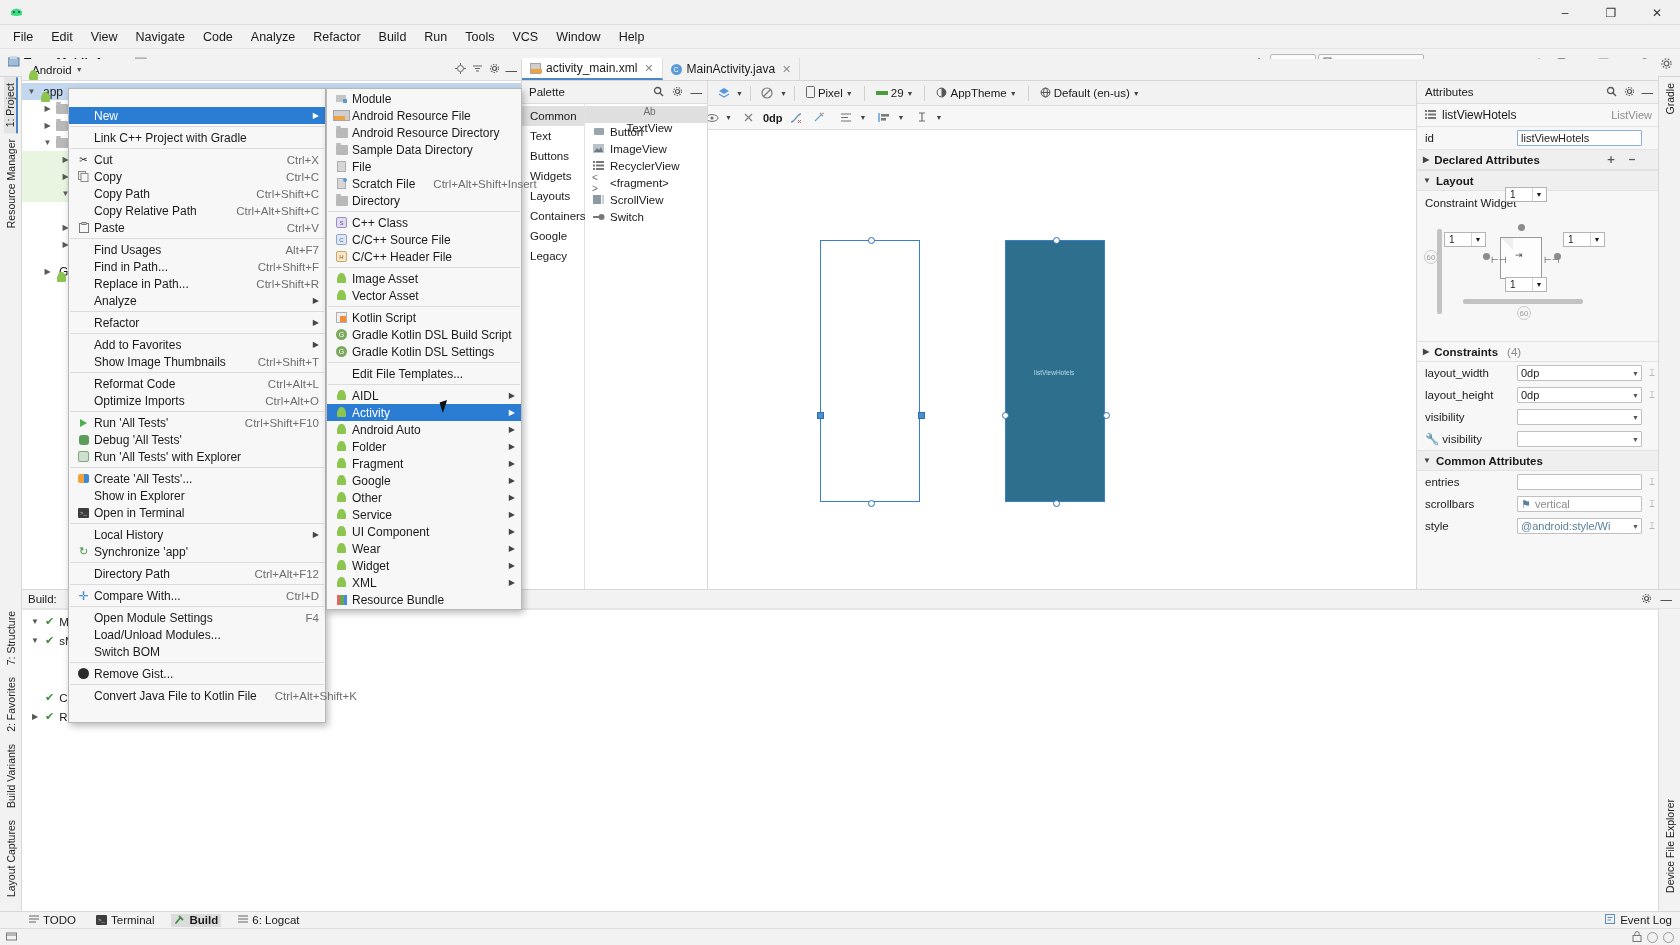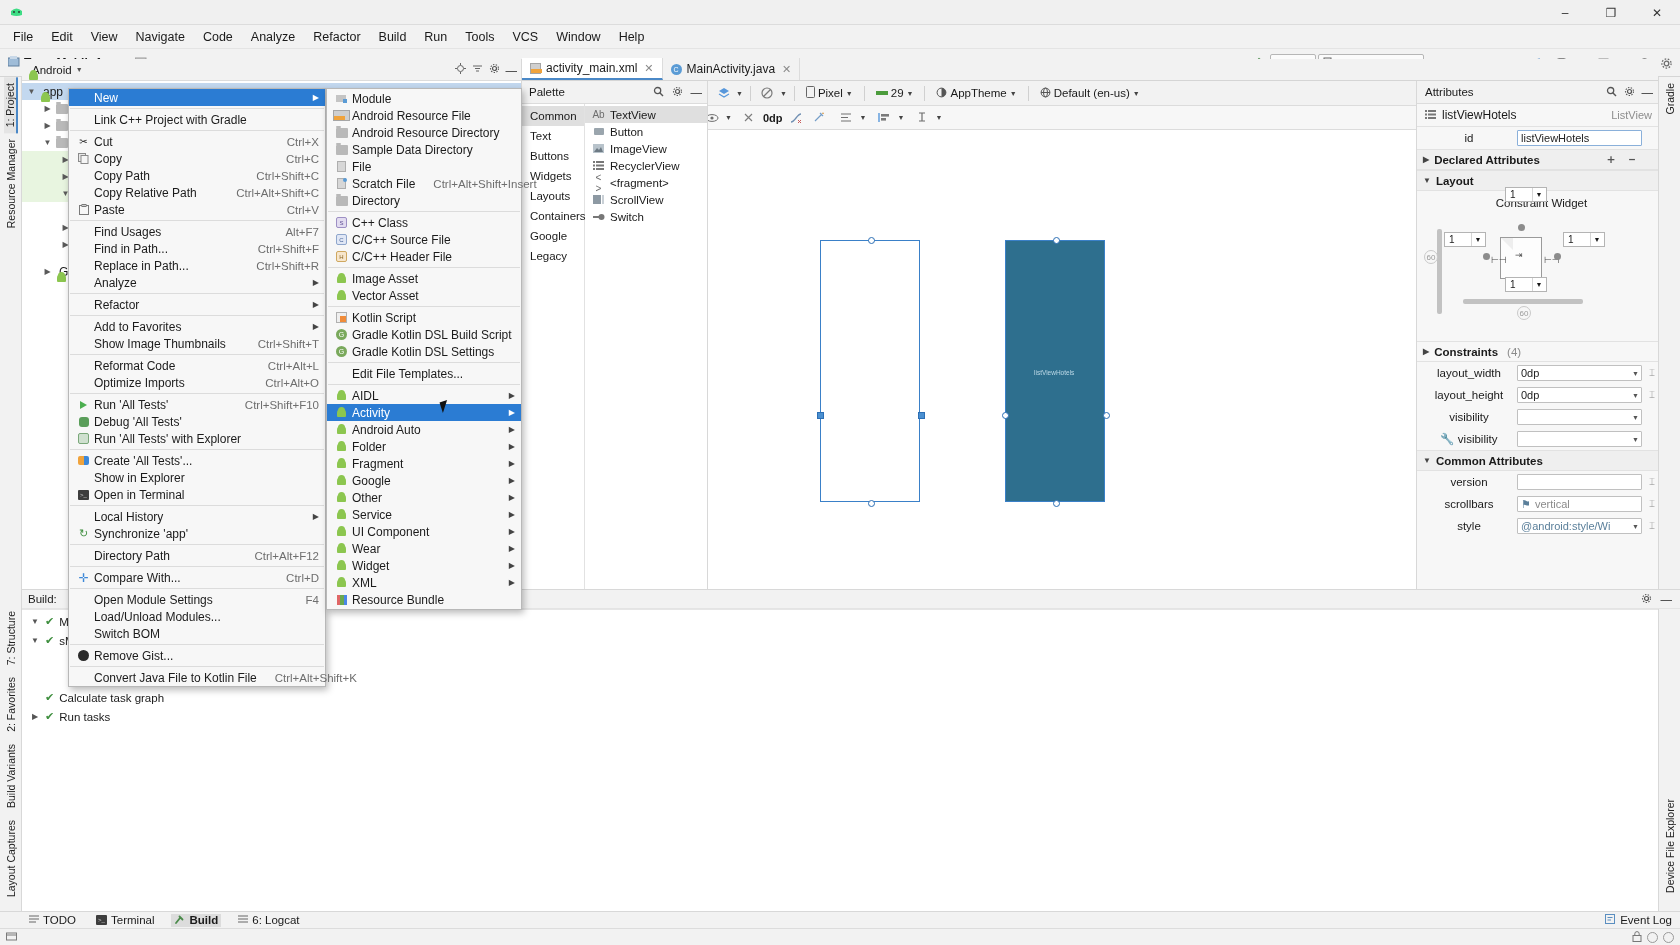--- a/index.html
+++ b/index.html
@@ -72,21 +72,21 @@
   .tree{ font-size:12px; padding-top:2px; }
   .tnode{ display:flex; align-items:center; height:17px; padding-left:4px; gap:3px; white-space:nowrap;}
   .tnode .arw{ width:11px; text-align:center; font-size:8px; color:#5a5a5a;}
   .tnode.sel{ background:#c3d8ef; }
   .tnode.grn{ background:#e8f5e0; }
 
   
   .ctxmenu{
     position:absolute; left:68px; top:88px; width:258px;
     background:#f7f7f7; border:1px solid #b8b8b8;
-    box-shadow:2px 3px 7px rgba(0,0,0,.28); z-index:60; padding:0 0;
+    box-shadow:2px 3px 7px rgba(0,0,0,.28); z-index:60; padding:18px 0;
   }
   .cm-item{
     display:flex; align-items:center; height:17px; font-size:12px;
     padding:0 6px 0 6px; position:relative; color:#1b1b1b; white-space:nowrap;
   }
   .cm-item .cm-ico{ width:17px; display:flex; align-items:center; justify-content:center; flex:0 0 17px;}
   .cm-item .cm-lbl{ margin-left:2px; }
   .cm-item .cm-acc{ margin-left:auto; color:#6e6e6e; font-size:11.5px; padding-left:18px;}
   .cm-item .cm-arr{ margin-left:auto; font-size:8px; color:#444; }
   .cm-item.sel{ background:#2b7cd3; color:#fff; }
@@ -118,21 +118,21 @@
   .i-kts:after{content:'';position:absolute;right:0;bottom:0;width:6px;height:6px;background:#f08c3a;}
   .i-gcircle{ width:11px;height:11px;border-radius:50%;background:#7aa95c;color:#fff;font-size:7px;display:flex;align-items:center;justify-content:center;}
   .i-term{ width:11px;height:10px;background:#3d3d3d;border-radius:1px;color:#cfcfcf;font-size:6px;display:flex;align-items:center;justify-content:center;}
   .i-sync{ color:#3f8f3f; font-size:11px; line-height:1; }
   .i-cut{ font-size:10px;}
   .i-cov{ width:11px;height:11px;background:#cfe0cf;border:1px solid #7aa87a;border-radius:2px;}
   .i-createtest{ width:11px;height:9px;background:linear-gradient(90deg,#f0a33c 50%, #3d88d8 50%);border-radius:2px;}
 
   
   .editor{
-    position:absolute; left:522px; right:22px; top:59px; bottom:34px; background:#fff;text-align:center;
+    position:absolute; left:522px; right:22px; top:59px; bottom:34px; background:#fff;
   }
   .tabrow{ height:22px; background:#f2f2f2; display:flex; align-items:flex-end; border-bottom:1px solid #d5d5d5;}
   .etab{ height:22px; display:flex; align-items:center; gap:5px; padding:0 8px; font-size:12px; border-right:1px solid #dcdcdc;}
   .etab.active{ background:#fff; border-bottom:2px solid #4a88c7; }
   .etab .x{ color:#8a8a8a; font-size:11px; margin-left:2px;}
 
   .dtoolbar{
     height:25px; background:#f2f2f2; display:flex; align-items:center; gap:3px;
     border-bottom:1px solid #dcdcdc; padding-left:5px; position:relative;
   }
@@ -151,21 +151,21 @@
     border-right:1px solid #d8d8d8; background:#fff;
   }
   .pal-head{ height:23px; background:#f2f2f2; display:flex; align-items:center; padding-left:7px; font-size:11.5px; border-bottom:1px solid #dcdcdc; position:relative;}
   .pal-head .pr{ position:absolute; right:5px; display:flex; gap:8px; align-items:center;}
   .pal-body{ display:flex; height:calc(100% - 23px);}
   .pal-cats{ width:63px; border-right:1px solid #e2e2e2; padding-top:2px;}
   .pal-cat{ height:20px; display:flex; align-items:center; padding-left:8px; font-size:11.5px;}
   .pal-cat.sel{ background:#dfdfdf; }
   .pal-items{ flex:1; padding-top:2px; }
   .pal-item{ height:17px; display:flex; align-items:center; gap:5px; padding-left:7px; font-size:11.5px;}
-  .pal-item.sel{ background:#dfdfdf; }
+  .pal-item.sel{ background:#dfdfdf;flex-direction:column; }
   .pal-item .pi{ width:13px; display:flex; align-items:center; justify-content:center; color:#6d6d6d; font-size:10px;}
 
   
   .ctree{
     position:absolute; left:0; bottom:0; width:186px; height:252px;
     border-top:1px solid #d8d8d8; border-right:1px solid #d8d8d8; background:#fff;
   }
   .ctree .ch{ height:22px; background:#f2f2f2; display:flex;align-items:center; padding-left:7px; font-size:11.5px; border-bottom:1px solid #dcdcdc; position:relative;}
   .ctree .ch .cr{ position:absolute;right:5px;display:flex;gap:8px;align-items:center;}
   .ct-node{ height:18px; display:flex; align-items:center; gap:5px; font-size:12px; padding-left:6px;}
@@ -880,21 +880,21 @@
             <span class="dd">▼</span>
           </span>
         <span class="attr-tail"></span>
       </div>
 
       <div class="sect">
         <span class="tri">▼</span>
         <span>Common Attributes</span>
       </div>
       <div class="attr-row">
-        <span class="lbl">version</span>
+        <span class="lbl">entries</span>
         <span class="attr-in">
             <span></span>
           </span>
         <span class="attr-tail">⌶</span>
       </div>
       <div class="attr-row">
         <span class="lbl">scrollbars</span>
         <span class="attr-in">
             <span style="color:#5a7f9a;margin-right:4px">⚑</span>
             <span style="color:#8a8a8a">vertical</span>

